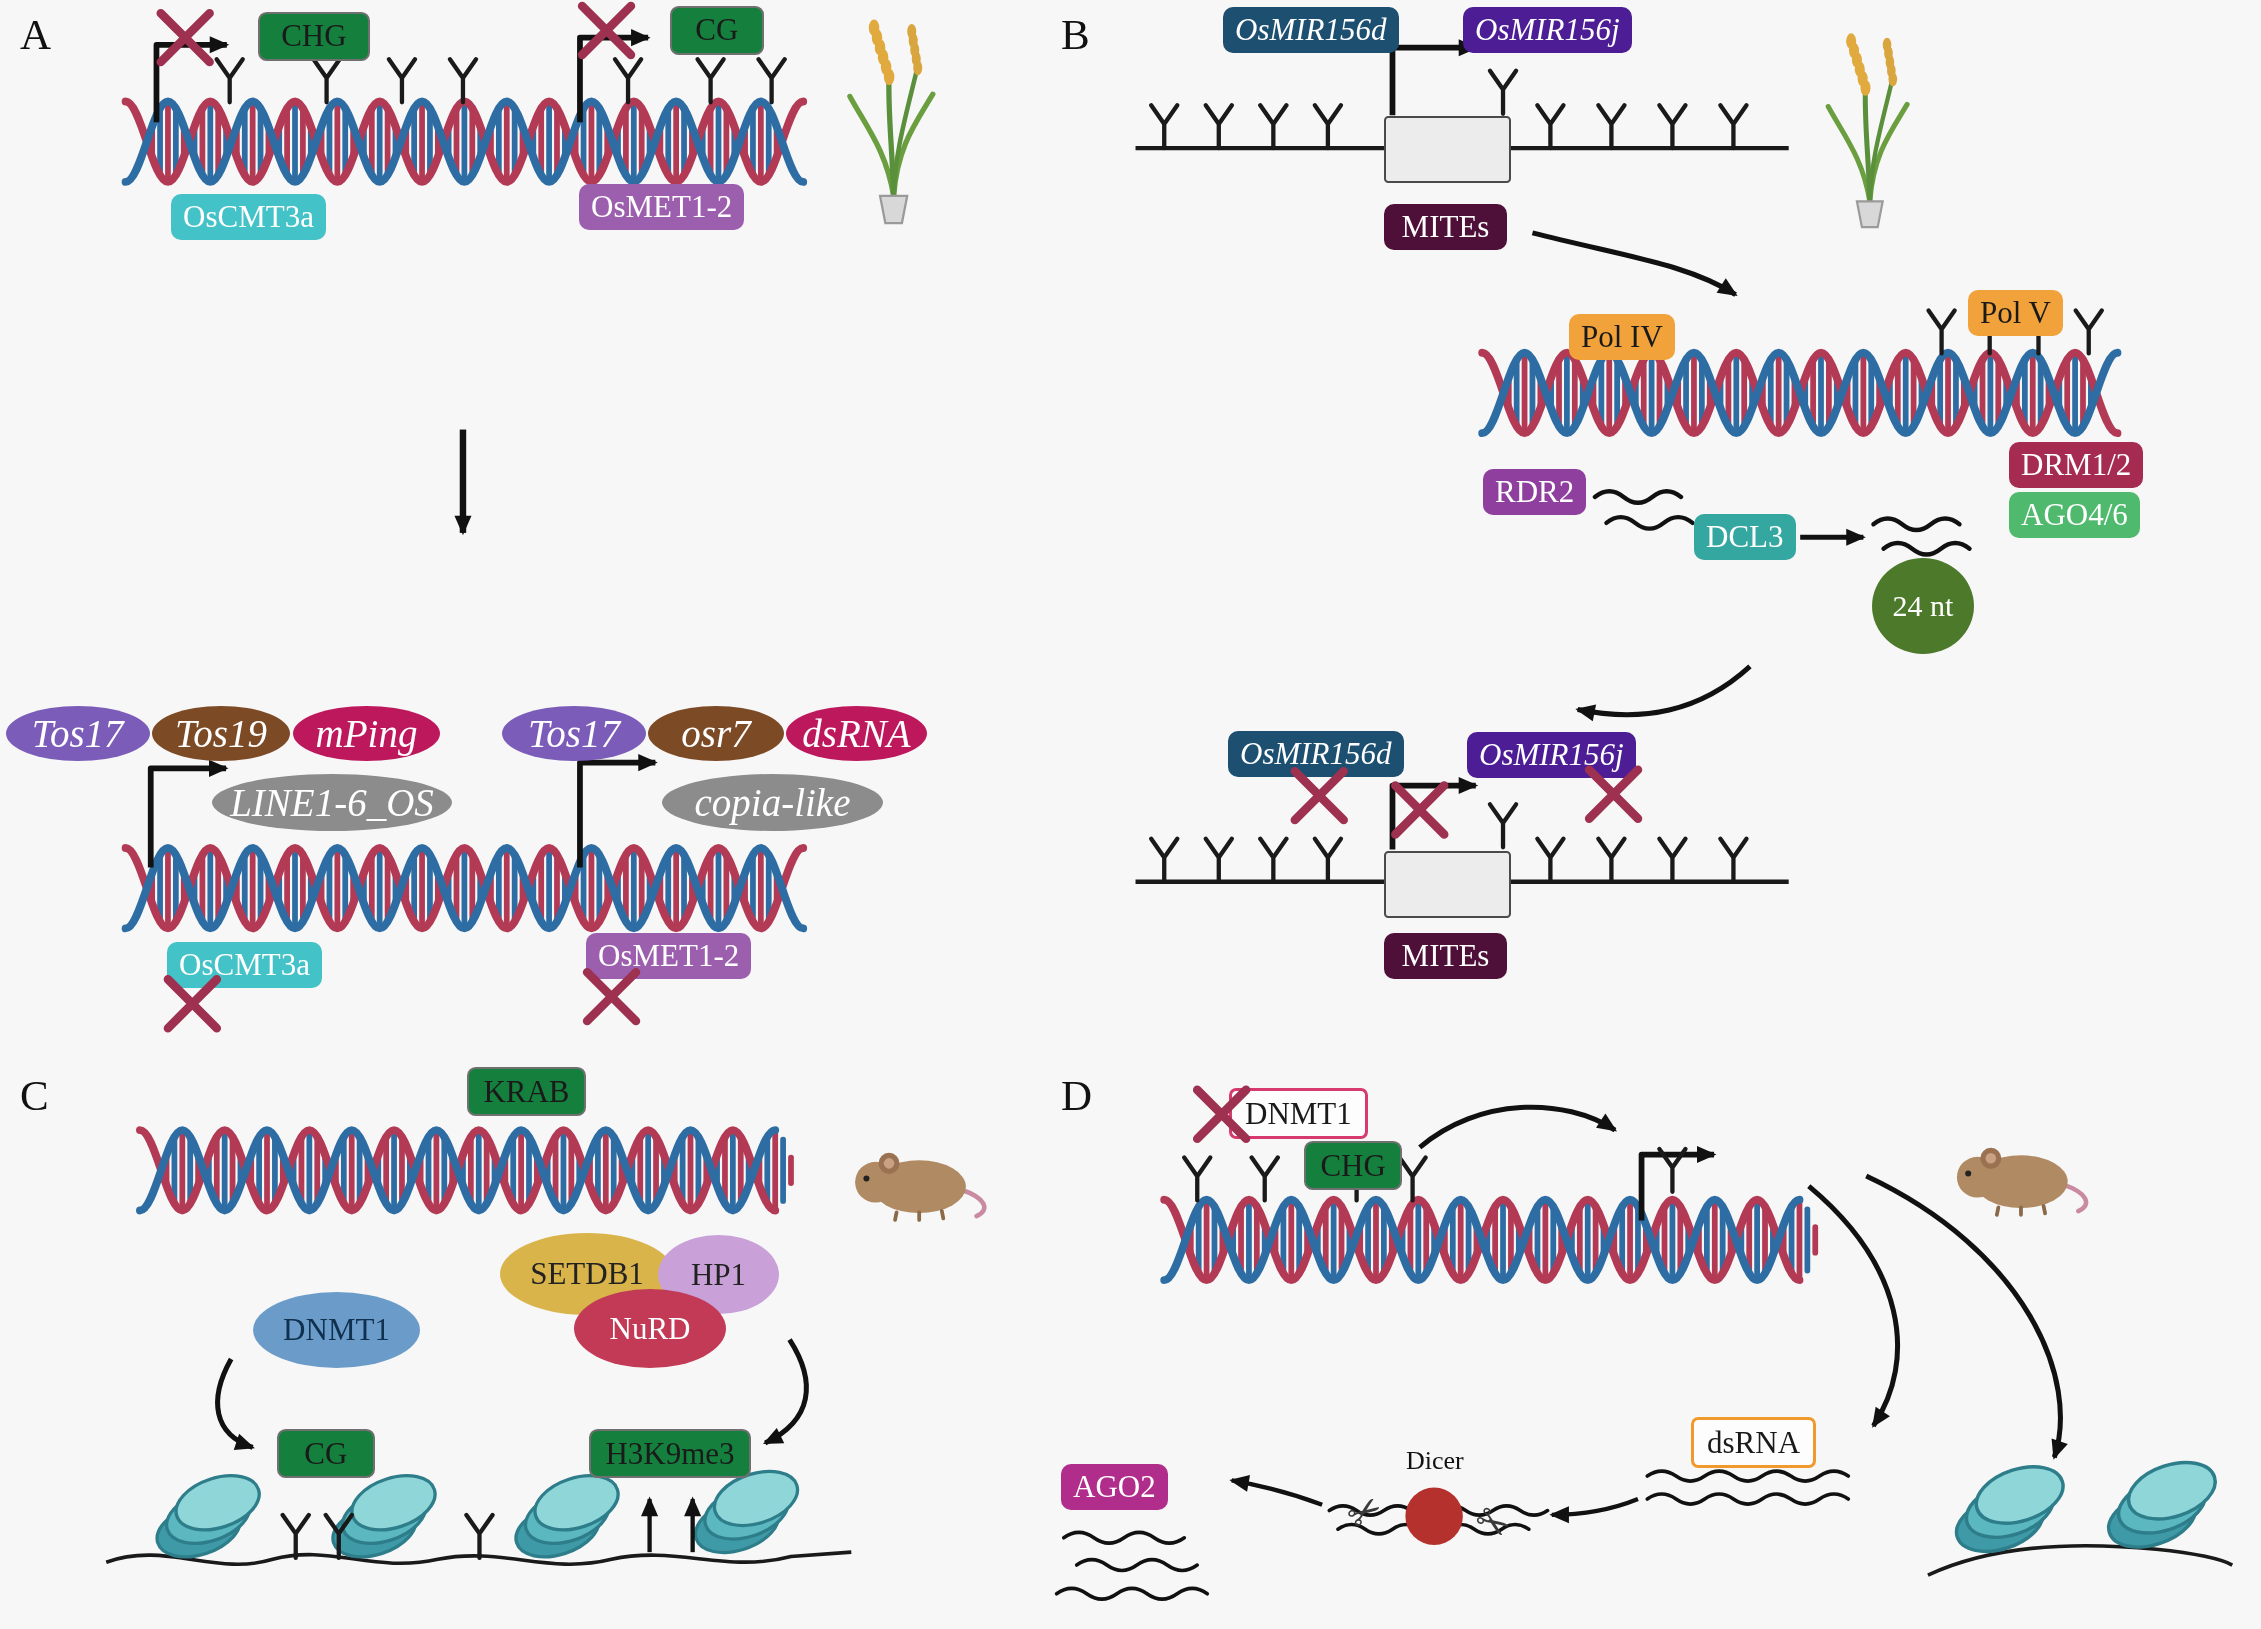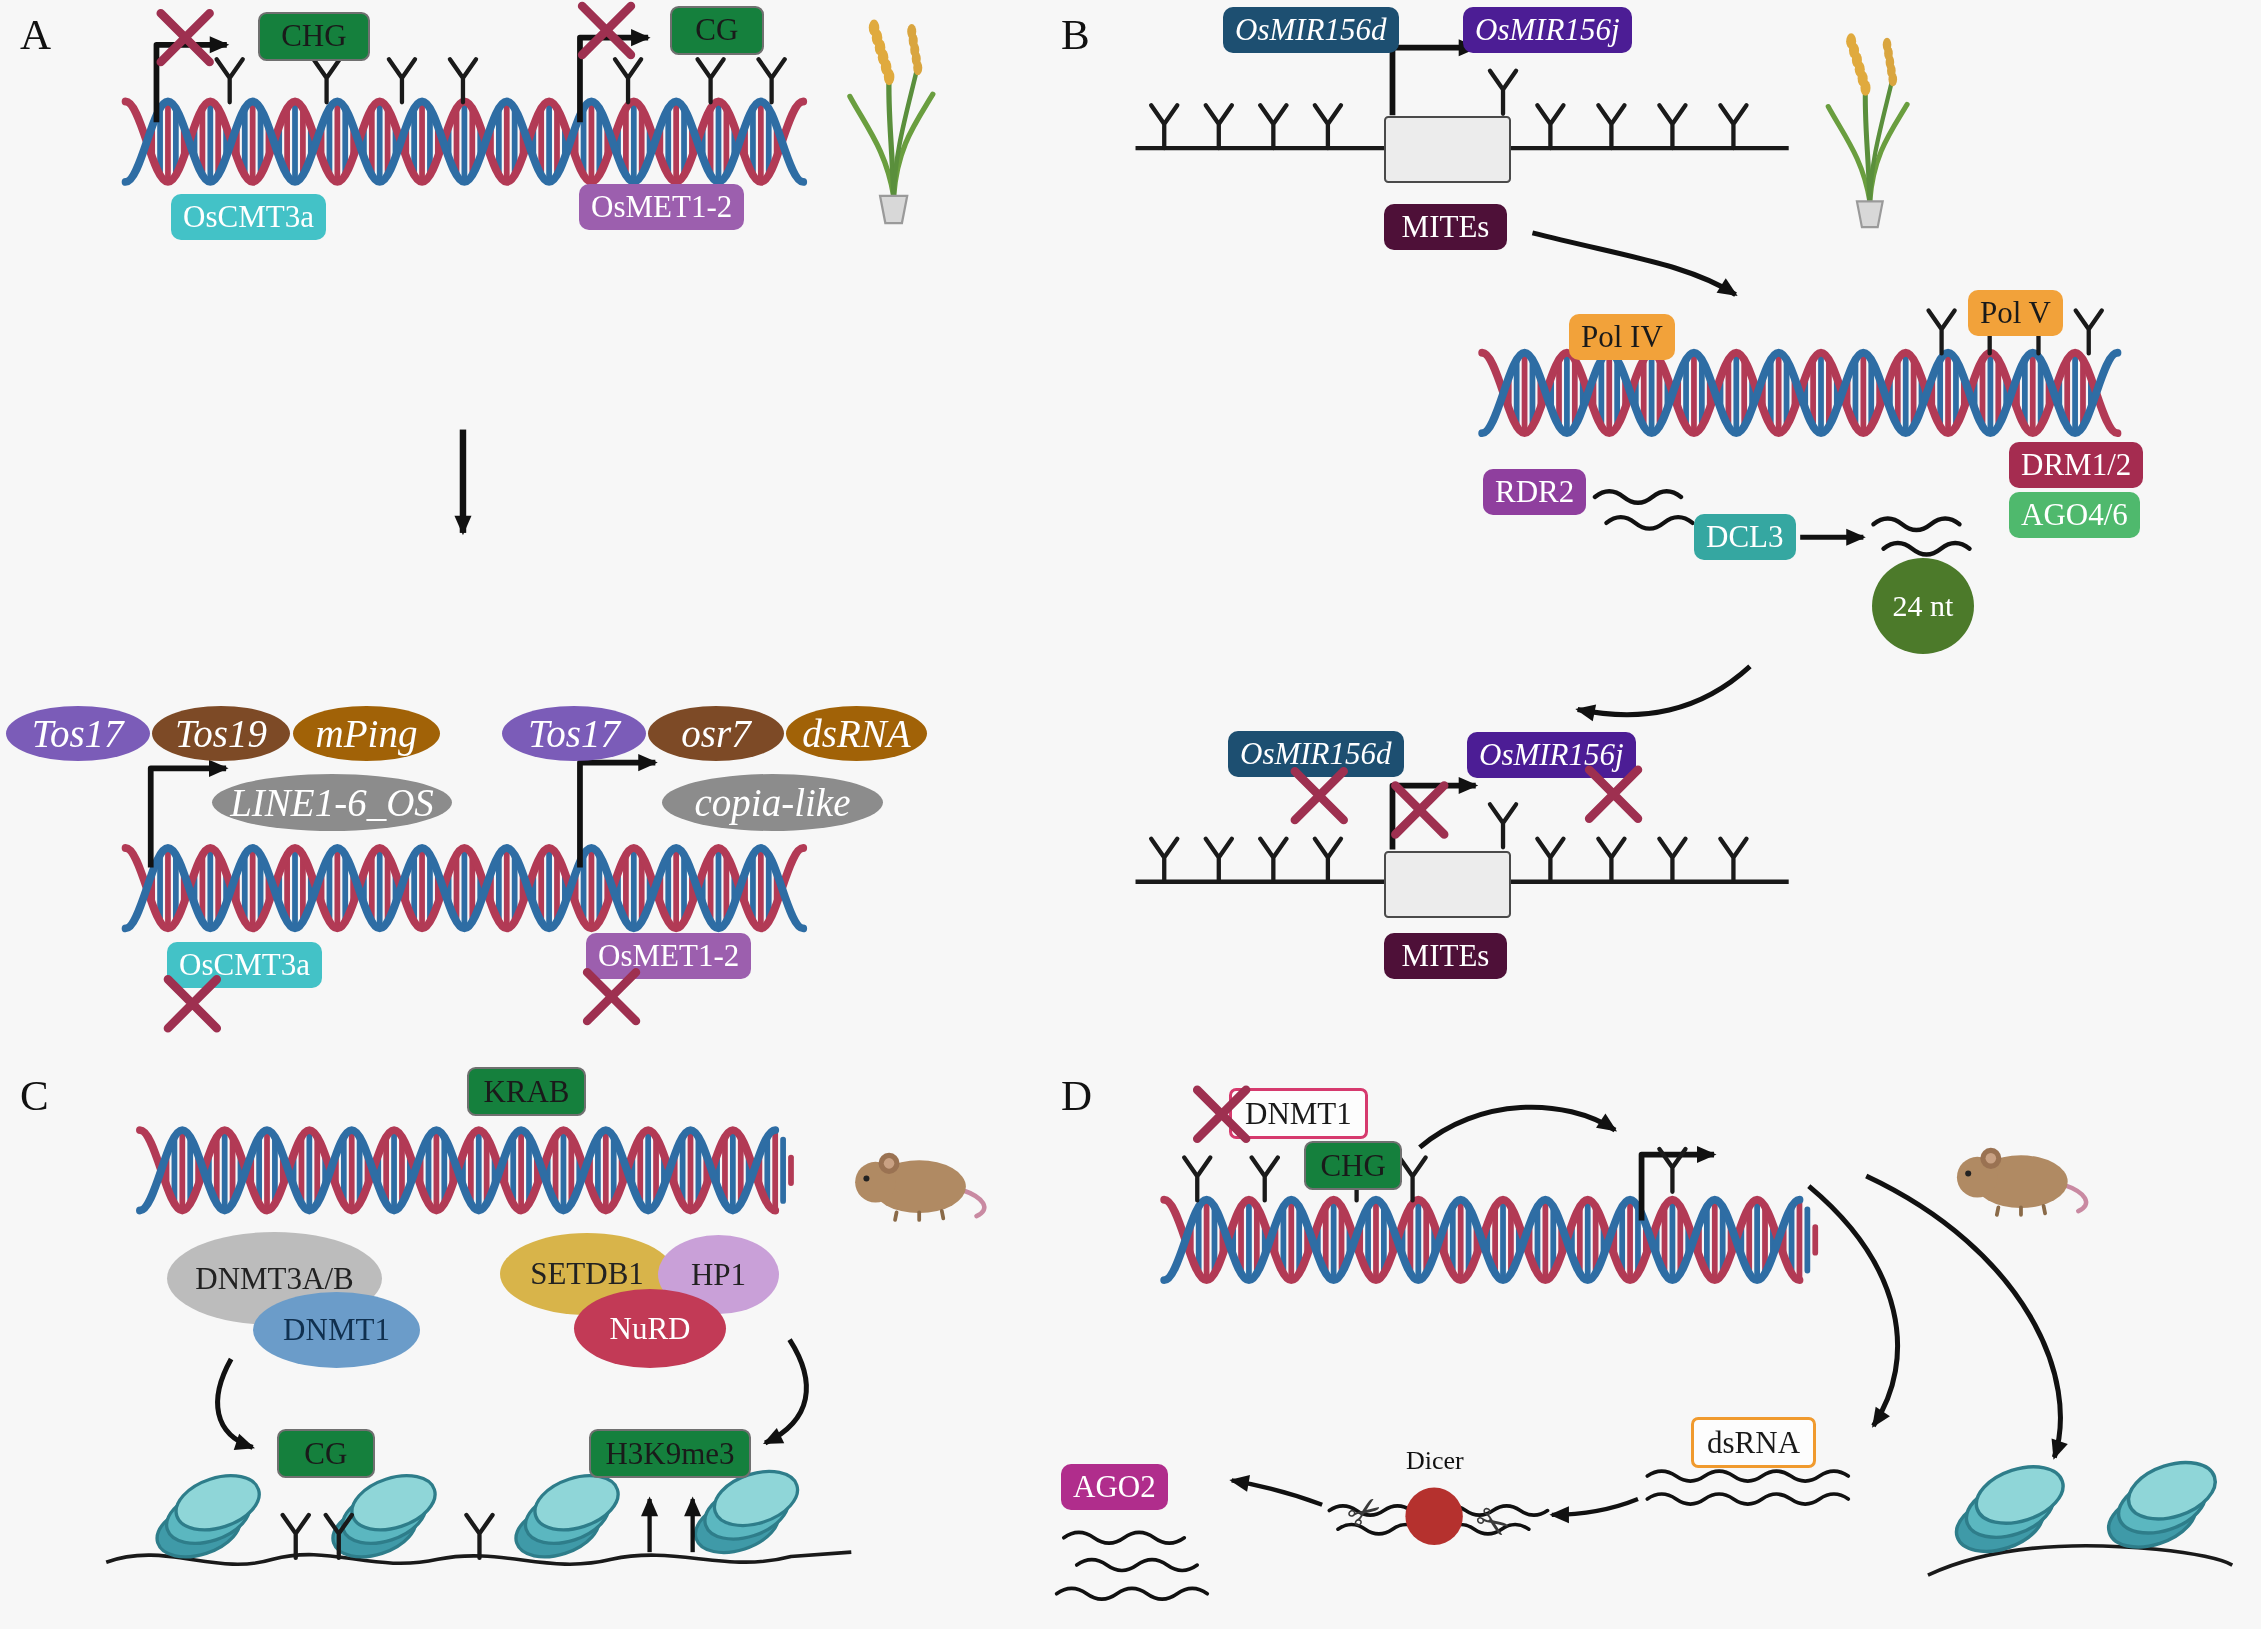--- a/index.html
+++ b/index.html
@@ -29,21 +29,21 @@
   .generect{position:absolute;background:#ececec;border:2.9px solid #4a4a4a;border-radius:4.3px;z-index:2;}
   .obox{position:absolute;display:flex;align-items:center;justify-content:center;height:45px;
         padding:0 13px;border-radius:7.2px;background:#fdfdfd;font-size:31px;color:#1a1a1a;
         white-space:nowrap;z-index:2;}
   .pink{border:3.6px solid #d63a6e;}
   .orangeb{border:3.6px solid #f09a2e;}
   .oval{position:absolute;display:flex;align-items:center;justify-content:center;border-radius:50%;
         color:#fff;font-size:39px;font-style:italic;white-space:nowrap;z-index:2;}
   .te-purple{background:#7b5cb8;}
   .te-brown{background:#7d4a26;}
-  .te-green{background:#a16207;font-style:italic;}
+  .te-green{background:#be185d;font-style:italic;}
   .te-gray{background:#8c8c8c;}
   .oval2{position:absolute;display:flex;align-items:center;justify-content:center;border-radius:50%;
          font-size:31px;white-space:nowrap;z-index:2;}
   .ov-gray{background:#bcbcbc;color:#222;}
   .ov-blue{background:#6b9cc9;color:#10304f;}
   .ov-gold{background:#d8b44a;color:#222;}
   .ov-lav{background:#c9a0d8;color:#222;}
   .ov-nurd{background:#c23a56;color:#fff;}
   .nt24{position:absolute;display:flex;align-items:center;justify-content:center;border-radius:50%;
         background:#4c7a2a;color:#fff;font-size:30px;z-index:2;}
@@ -640,21 +640,20 @@
   <div class="pill rdr" style="left:1483px;top:469px;">RDR2</div>
   <div class="pill dcl" style="left:1694px;top:514px;">DCL3</div>
   <div class="nt24" style="left:1872px;top:558px;width:102px;height:96px;">24 nt</div>
   <div class="pill navy" style="left:1228px;top:731px;">OsMIR156d</div>
   <div class="pill gold" style="left:1467px;top:732px;">OsMIR156j</div>
   <div class="generect" style="left:1384px;top:851px;width:123px;height:63px;"></div>
   <div class="pill maroon" style="left:1384px;top:933px;width:123px;padding:0;">MITEs</div>
 
   <div class="panel-label" style="left:20px;top:1071px;">C</div>
   <div class="gbox" style="left:467px;top:1067px;">KRAB</div>
-  <div class="oval2 ov-gray" style="left:167px;top:1232px;width:215px;height:93px;">DNMT3A/B</div>
   <div class="oval2 ov-blue" style="left:253px;top:1292px;width:167px;height:76px;">DNMT1</div>
   <div class="oval2 ov-gold" style="left:500px;top:1233px;width:174px;height:82px;">SETDB1</div>
   <div class="oval2 ov-lav" style="left:658px;top:1235px;width:121px;height:79px;">HP1</div>
   <div class="oval2 ov-nurd" style="left:574px;top:1289px;width:152px;height:79px;">NuRD</div>
   <div class="gbox" style="left:277px;top:1429px;min-width:65px;">CG</div>
   <div class="gbox" style="left:589px;top:1429px;">H3K9me3</div>
 
   <div class="panel-label" style="left:1061px;top:1071px;">D</div>
   <div class="obox pink" style="left:1229px;top:1088px;">DNMT1</div>
   <div class="gbox" style="left:1304px;top:1141px;">CHG</div>

